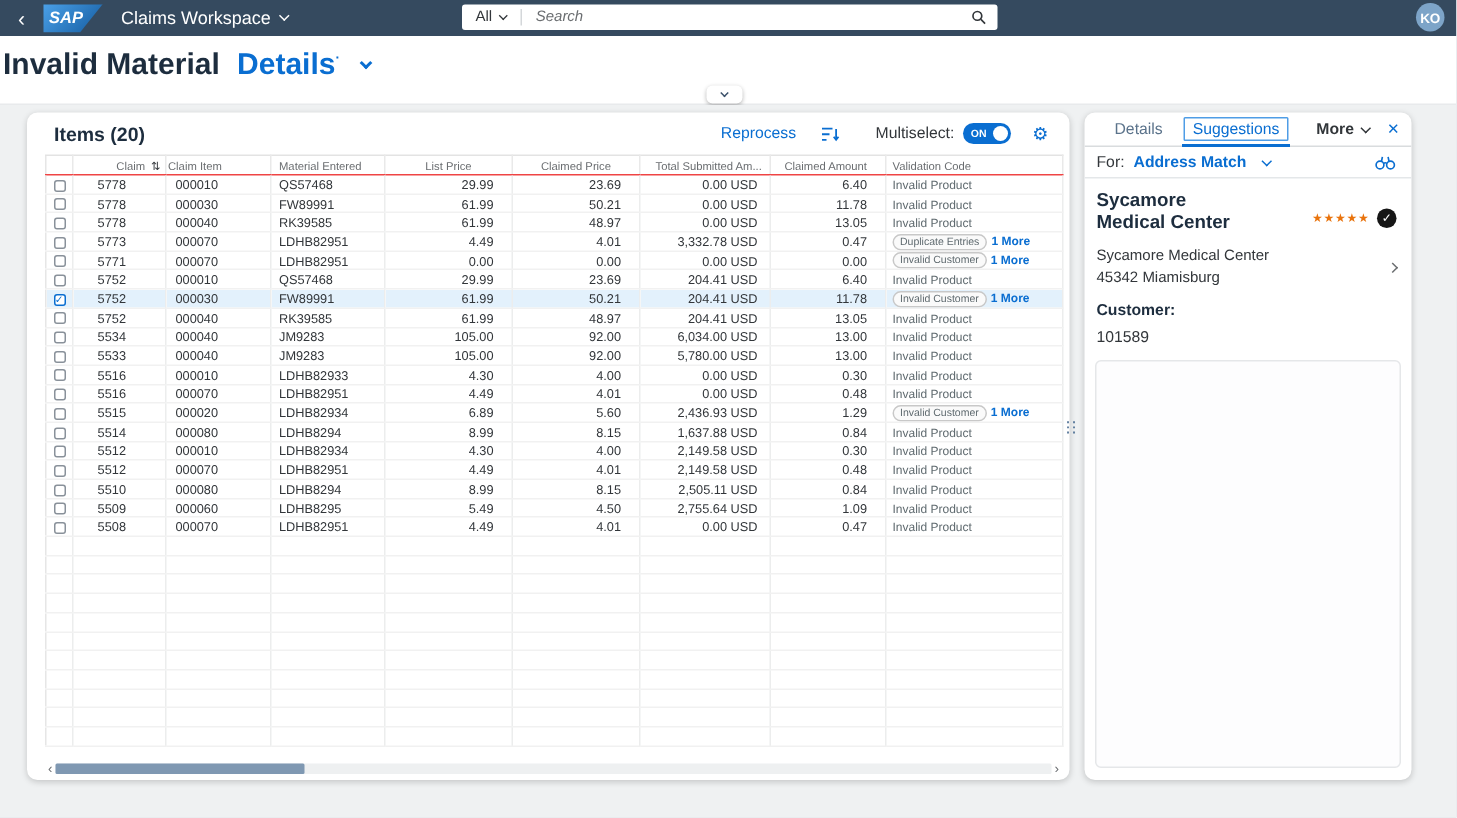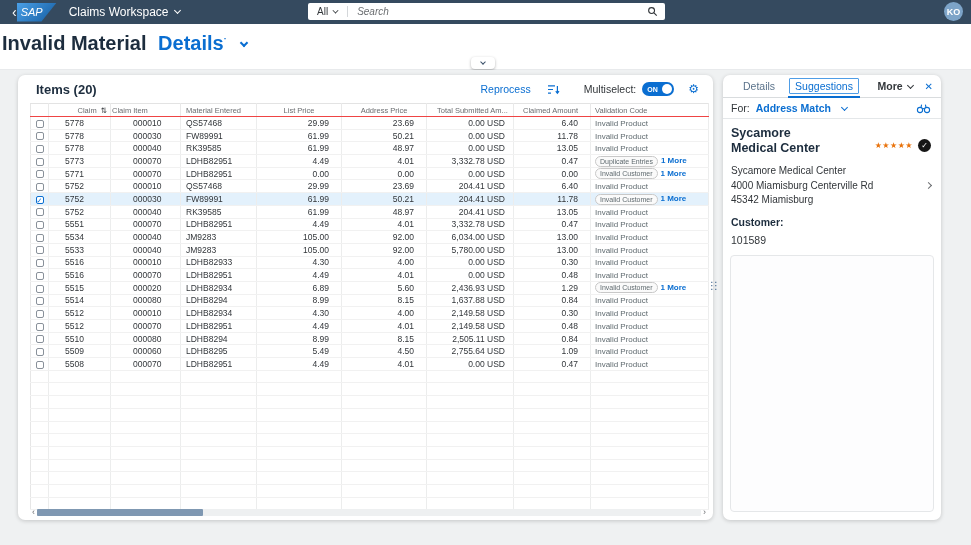--- a/index.html
+++ b/index.html
@@ -4,22 +4,22 @@
 <style>
   html,body{margin:0;padding:0;background:#dfe2e5;}
   *{box-sizing:border-box;}
   .screen{position:relative;width:971px;height:545px;overflow:hidden;background:#eff1f2;
           font-family:"Liberation Sans","DejaVu Sans",sans-serif;color:#32363a;}
 
   
   .shell-bar{position:absolute;left:0;top:0;width:971px;height:24px;background:#354a5f;
              display:flex;align-items:center;}
   .back{color:#fff;font-size:14px;margin-left:12px;line-height:22px;cursor:pointer;}
-  .sap-logo{margin-left:0;width:40px;height:19px;background:linear-gradient(135deg,#4aa0e8,#135a9e);
-            clip-path:polygon(0 0,100% 0,62% 100%,0 100%);color:#fff;font-weight:400;font-style:italic;
+  .sap-logo{margin-left:12px;width:40px;height:19px;background:linear-gradient(135deg,#4aa0e8,#135a9e);
+            clip-path:polygon(0 0,100% 0,62% 100%,0 100%);color:#fff;font-weight:700;font-style:italic;
             font-size:11px;display:flex;align-items:center;padding-left:4px;}
   .app-title{color:#fff;font-size:12px;margin-left:12px;}
   .chev{display:inline-block;width:5px;height:5px;border-right:1.5px solid;border-bottom:1.5px solid;
         transform:rotate(45deg);vertical-align:middle;}
   .chev.right{transform:rotate(-45deg);}
   .chev.white{color:#fff;margin-left:7px;margin-top:-3px;}
   .chev.blue{color:#0a6ed1;}
   .chev.dark{color:#32363a;}
   .chev.gray{color:#6a6d70;}
   .shell-search{position:absolute;left:308px;top:3px;width:357px;height:17px;background:#fff;
@@ -71,21 +71,21 @@
   .h-item,{text-align:left;}
   .h-item{text-align:left;}
   .h-mat{padding-left:5px;text-align:left;}
   .h-num{text-align:center;}
   .h-total{text-align:left;padding-left:10px;}
   .h-claimed{text-align:right;padding-right:12px;}
   .h-val{text-align:left;padding-left:4px;}
   .sorticon{font-size:7.5px;color:#32363a;margin-left:4px;}
   .c-cb{text-align:center;}
   .c-claim{text-align:right;padding-right:26px;}
-  .c-item{text-align:left;padding-left:22px;}
+  .c-item{text-align:left;padding-left:6px;}
   .c-mat{text-align:left;padding-left:5px;}
   .c-num{text-align:right;padding-right:12px;}
   .c-num2{text-align:right;padding-right:8px;}
   .c-val{text-align:left;padding-left:4px;}
   .cb{display:inline-block;width:8px;height:8px;border:1px solid #89919a;border-radius:2px;background:#fff;
       font-size:7px;line-height:8px;color:#0a6ed1;text-align:center;vertical-align:middle;cursor:pointer;}
   .cb.on{border-color:#0a6ed1;}
   .badge{display:inline-block;border:1px solid #c8c8c8;border-radius:8px;padding:0 4px;font-size:7px;
          color:#5f6a6f;background:#fafafa;line-height:9px;margin-right:3px;vertical-align:middle;}
   .more{color:#0a6ed1;font-weight:700;font-size:8px;vertical-align:middle;cursor:pointer;}
@@ -200,21 +200,21 @@
               <col style="width: 77px;">
               <col style="width: 118px;">
             </colgroup>
             <thead>
               <tr>
                 <th class="c-cb"></th>
                 <th class="h-claim">Claim<span class="sorticon">⇅</span></th>
                 <th class="h-item">Claim Item</th>
                 <th class="h-mat">Material Entered</th>
                 <th class="h-num">List Price</th>
-                <th class="h-num">Address Price</th>
+                <th class="h-num">Claimed Price</th>
                 <th class="h-total">Total Submitted Am...</th>
                 <th class="h-claimed">Claimed Amount</th>
                 <th class="h-val">Validation Code</th>
               </tr>
             </thead>
             <tbody>
               <tr>
                 <td class="c-cb"><span class="cb"></span></td>
                 <td class="c-claim">5778</td>
                 <td class="c-item">000010</td>
@@ -293,31 +293,20 @@
               </tr>
               <tr>
                 <td class="c-cb"><span class="cb"></span></td>
                 <td class="c-claim">5752</td>
                 <td class="c-item">000040</td>
                 <td class="c-mat">RK39585</td>
                 <td class="c-num">61.99</td>
                 <td class="c-num">48.97</td>
                 <td class="c-num2">204.41 USD</td>
                 <td class="c-num">13.05</td>
-                <td class="c-val"><span class="vtext">Invalid Product</span></td>
-              </tr>
-              <tr>
-                <td class="c-cb"><span class="cb"></span></td>
-                <td class="c-claim">5551</td>
-                <td class="c-item">000070</td>
-                <td class="c-mat">LDHB82951</td>
-                <td class="c-num">4.49</td>
-                <td class="c-num">4.01</td>
-                <td class="c-num2">3,332.78 USD</td>
-                <td class="c-num">0.47</td>
                 <td class="c-val"><span class="vtext">Invalid Product</span></td>
               </tr>
               <tr>
                 <td class="c-cb"><span class="cb"></span></td>
                 <td class="c-claim">5534</td>
                 <td class="c-item">000040</td>
                 <td class="c-mat">JM9283</td>
                 <td class="c-num">105.00</td>
                 <td class="c-num">92.00</td>
                 <td class="c-num2">6,034.00 USD</td>
@@ -603,21 +592,20 @@
       <div class="sug-head">
         <div class="sug-title">Sycamore Medical Center</div>
         <div class="sug-rating">
           <span class="stars">★★★★★</span>
           <span class="check-circle">✓</span>
         </div>
       </div>
       <div class="sug-address">
         <div class="addr-lines">
           <div>Sycamore Medical Center</div>
-          <div>4000 Miamisburg Centerville Rd</div>
           <div>45342 Miamisburg</div>
         </div>
         <i class="chev right gray"></i>
       </div>
       <div class="sug-customer">
         <div class="cust-label">Customer:</div>
         <div class="cust-value">101589</div>
       </div>
       <div class="sug-placeholder"></div>
     </aside>

